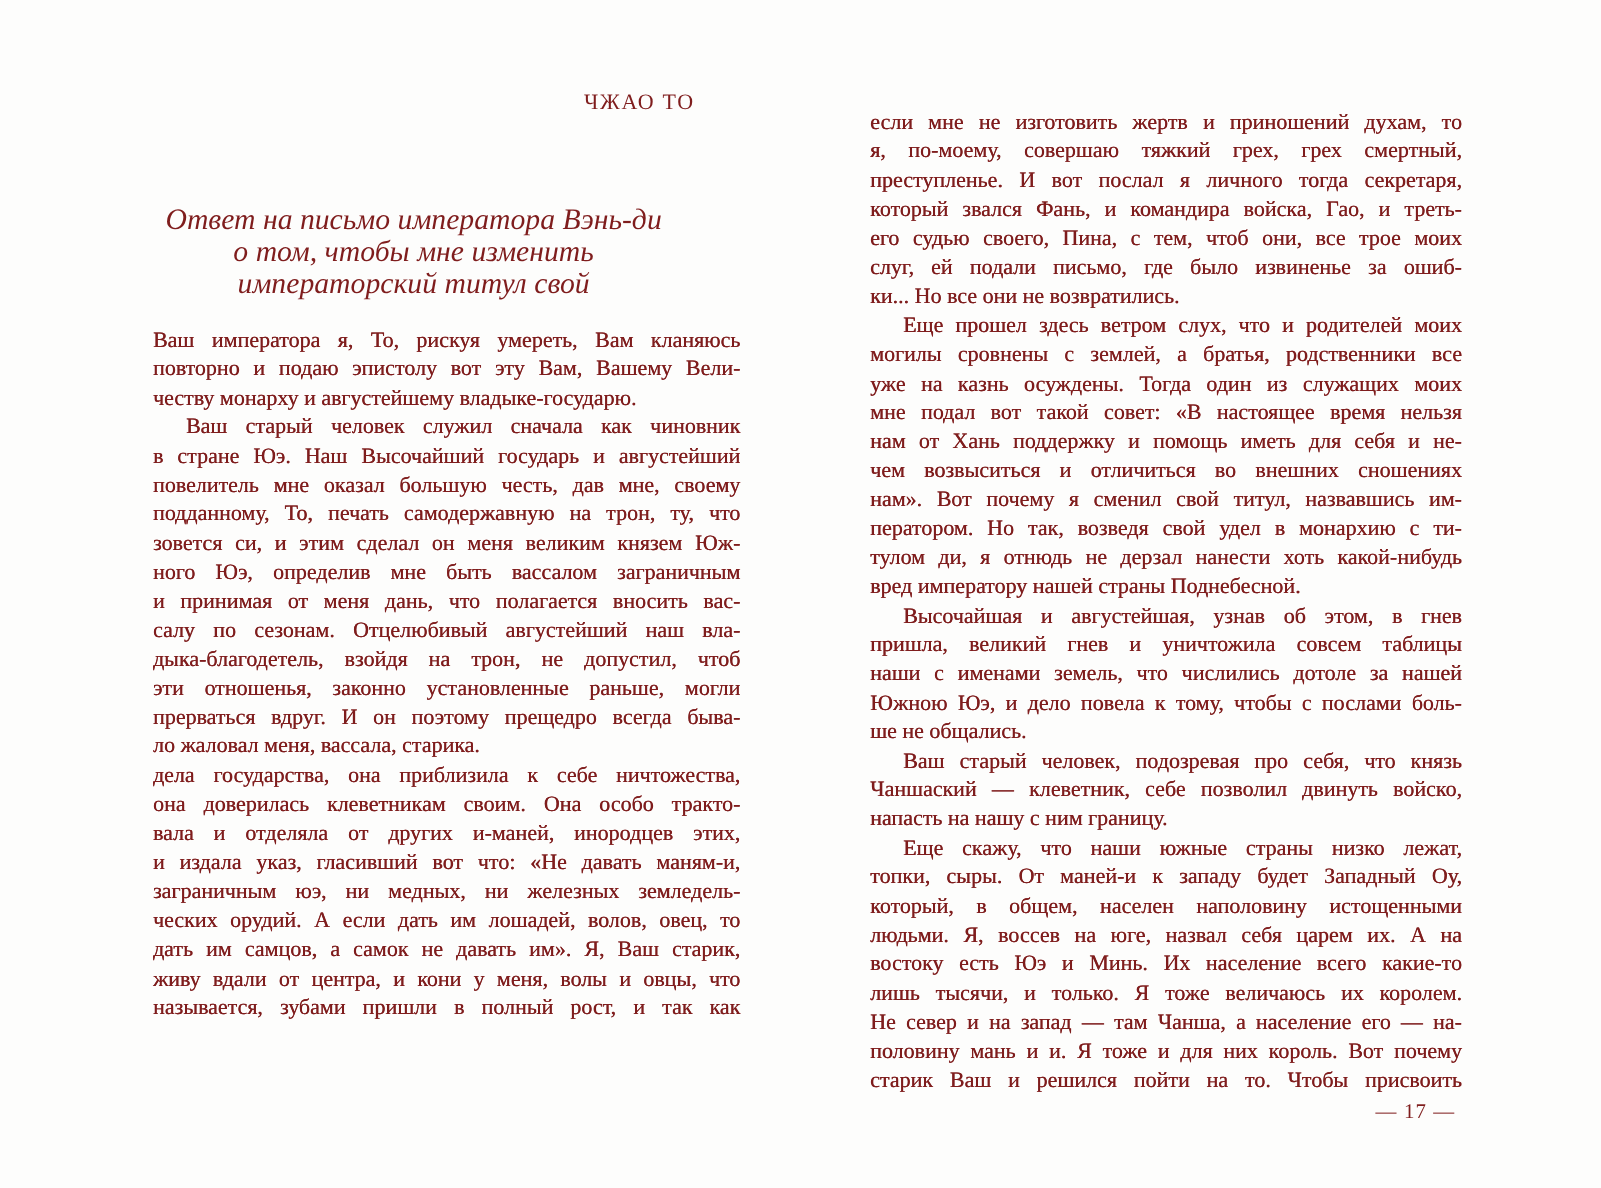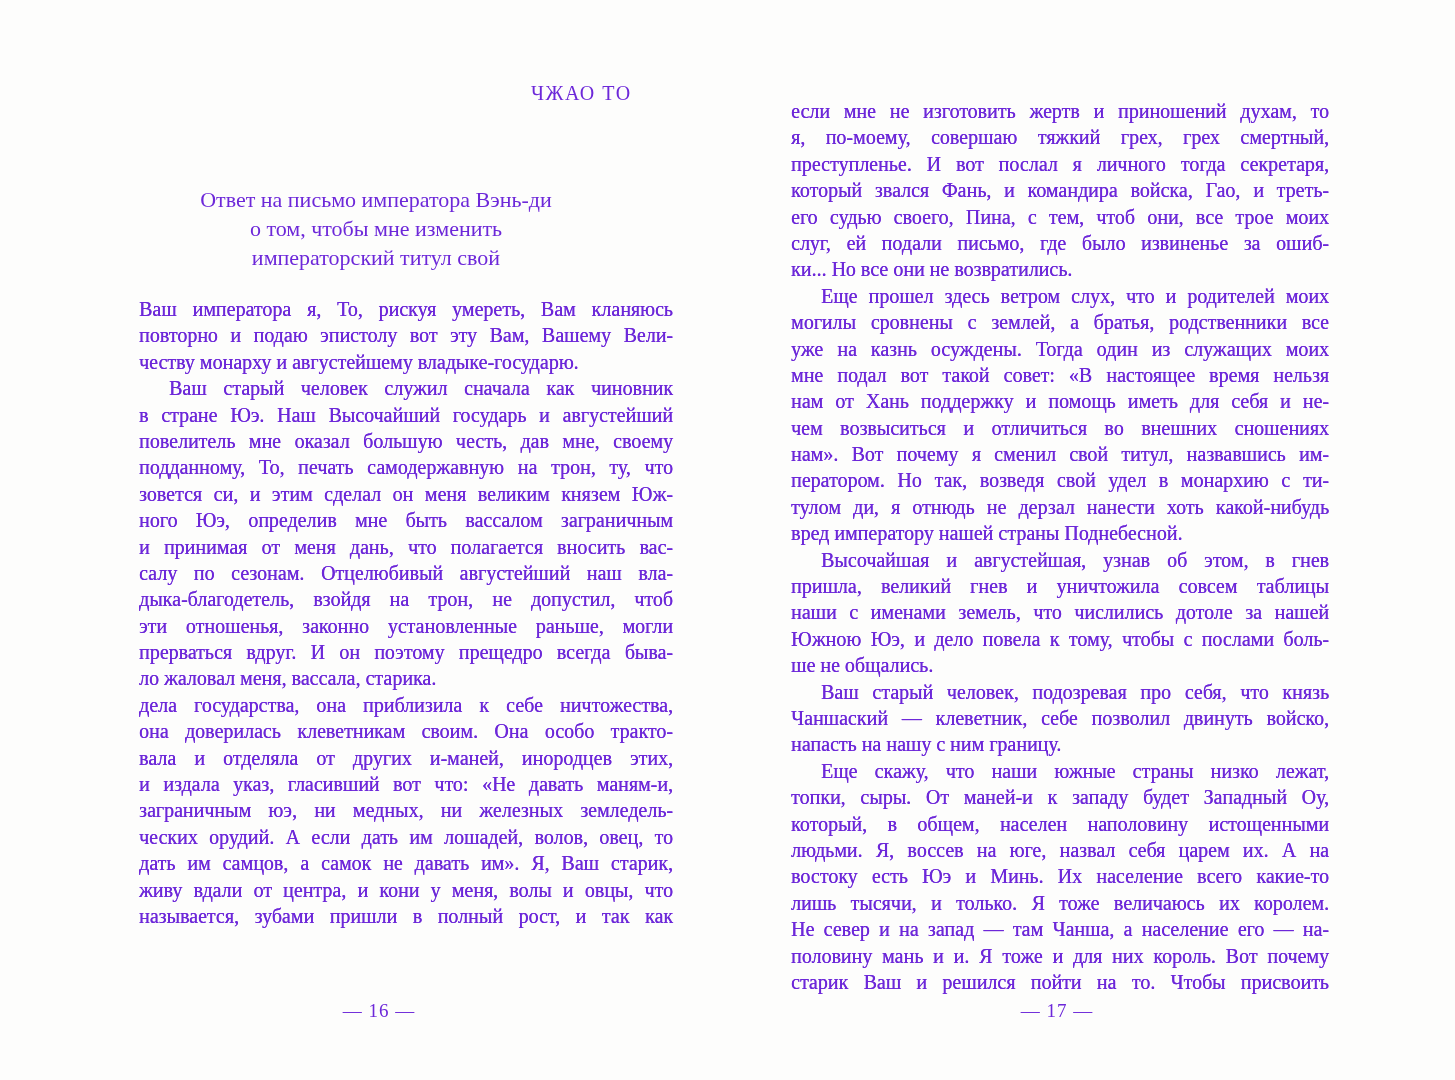--- a/index.html
+++ b/index.html
@@ -5,35 +5,36 @@
   html, body { margin: 0; padding: 0; }
   body {
     width: 1455px; height: 1080px;
     background: #e9e9e9;
     font-family: "Liberation Serif", "DejaVu Serif", serif;
   }
   .spread {
     position: relative;
     width: 1455px; height: 1080px;
     background: #fdfdfc;
-    color: #6d28d9;
+    color: #7f1d1d;
     overflow: hidden;
   }
   .running-head {
     position: absolute;
     left: 531px; top: 82px;
     font-size: 20px;
     letter-spacing: 1.5px;
     white-space: nowrap;
   }
   .chapter-title {
     position: absolute;
     left: 110px; top: 185px; width: 532px;
     text-align: center;
-    font-size: 22px;
+    font-style: italic;
+    font-size: 27px;
     line-height: 29px;
   }
   .text-col {
     position: absolute;
     font-size: 20px;
     line-height: 26.4px;
     text-shadow: 0.25px 0 0 currentColor;
   }
   .text-col.left-col  { left: 139px; top: 296px; width: 534px; }
   .text-col.right-col { left: 791px; top: 98px;  width: 538px; }
@@ -47,21 +48,21 @@
   .line.indent { text-indent: 30px; }
   .folio {
     position: absolute;
     top: 1000px;
     width: 532px;
     text-align: center;
     font-size: 19px;
     letter-spacing: 1px;
   }
   .folio.left-folio  { left: 113px; }
-  .folio.right-folio { left: 791px; }
+  .folio.right-folio { left: 791px; text-align: right; }
 </style>
 </head>
 <body>
 
 <div class="spread">
 
   <div class="running-head">ЧЖАО ТО</div>
 
   <div class="chapter-title">
     <div>Ответ на письмо императора Вэнь-ди</div>
@@ -126,17 +127,16 @@
       <div class="line">топки, сыры. От маней-и к западу будет Западный Оу,</div>
       <div class="line">который, в общем, населен наполовину истощенными</div>
       <div class="line">людьми. Я, воссев на юге, назвал себя царем их. А на</div>
       <div class="line">востоку есть Юэ и Минь. Их население всего какие-то</div>
       <div class="line">лишь тысячи, и только. Я тоже величаюсь их королем.</div>
       <div class="line">Не север и на запад — там Чанша, а население его — на-</div>
       <div class="line">половину мань и и. Я тоже и для них король. Вот почему</div>
       <div class="line">старик Ваш и решился пойти на то. Чтобы присвоить</div>
     </div>
 
-  <div class="folio left-folio">— 16 —</div>
 
   <div class="folio right-folio">— 17 —</div>
 
 </div>
 
 </body></html>

